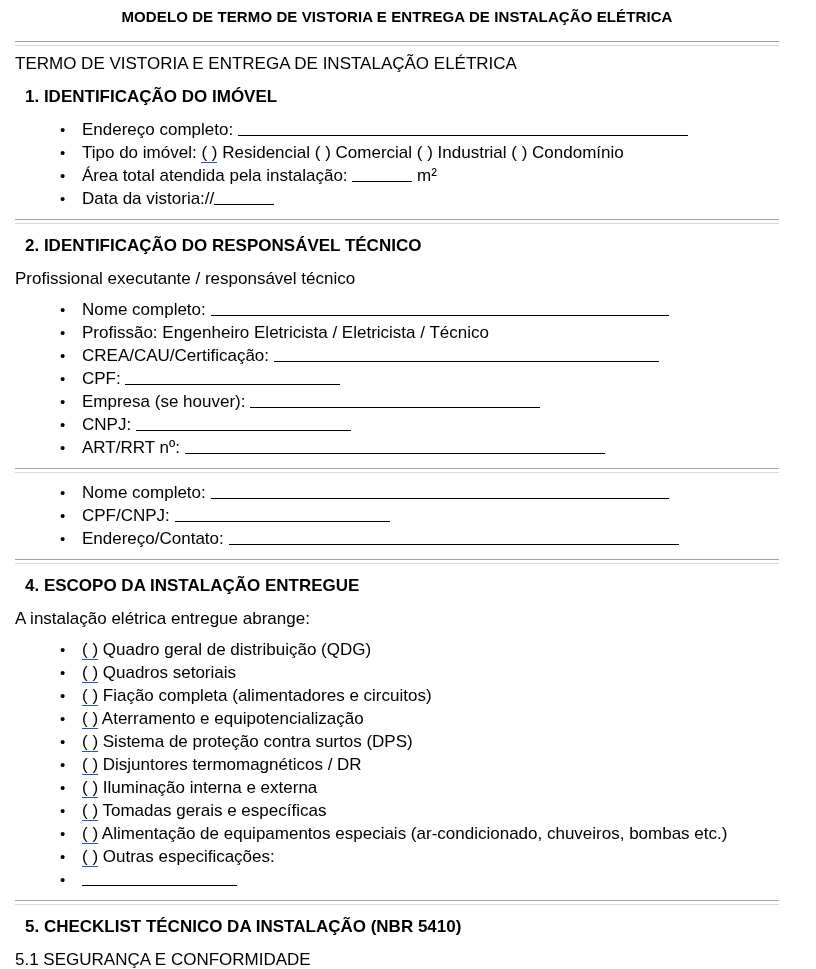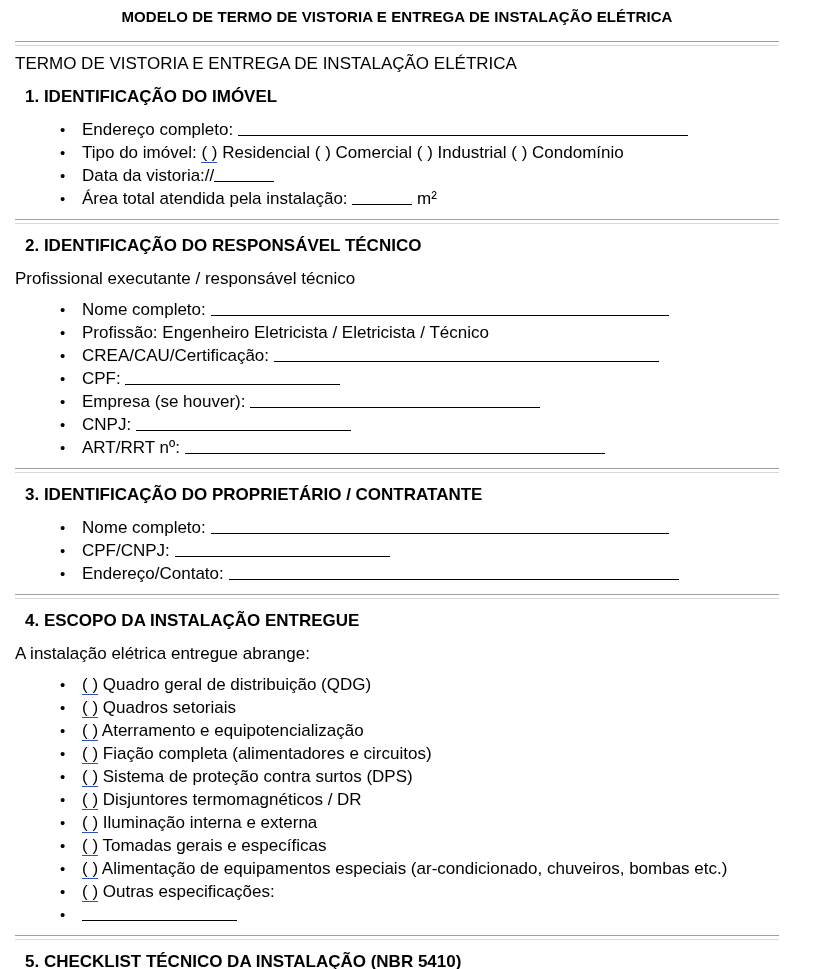--- a/index.html
+++ b/index.html
@@ -147,27 +147,27 @@
     </li>
     <li>
       <span>Tipo do imóvel:</span>
       <span class="chk">( )</span>
       <span>Residencial</span>
       <span>( ) Comercial</span>
       <span>( ) Industrial</span>
       <span>( ) Condomínio</span>
     </li>
     <li>
-      <span>Data da vistoria:</span><span>//</span><span class="blank w-sm"></span>
-    </li>
-    <li>
       <span>Área total atendida pela instalação:</span>
       <span class="blank w-sm"></span>
       <span>m²</span>
     </li>
+    <li>
+      <span>Data da vistoria:</span><span>//</span><span class="blank w-sm"></span>
+    </li>
   </ul>
 
   <hr class="rule sec-rule">
 
   <div class="heading pad-top">2. IDENTIFICAÇÃO DO RESPONSÁVEL TÉCNICO</div>
   <div class="subheading">Profissional executante / responsável técnico</div>
   <ul class="bullets">
     <li>
       <span>Nome completo:</span>
       <span class="blank w-6xl"></span>
@@ -193,21 +193,20 @@
       <span class="blank w-lg"></span>
     </li>
     <li>
       <span>ART/RRT nº:</span>
       <span class="blank w-4xl"></span>
     </li>
   </ul>
 
   <hr class="rule sec-rule">
 
-  <div class="heading pad-top">3. IDENTIFICAÇÃO DO PROPRIETÁRIO / CONTRATANTE</div>
   <ul class="bullets">
     <li>
       <span>Nome completo:</span>
       <span class="blank w-6xl"></span>
     </li>
     <li>
       <span>CPF/CNPJ:</span>
       <span class="blank w-lg"></span>
     </li>
     <li>
@@ -224,25 +223,25 @@
     <li>
       <span class="chk">( )</span>
       <span>Quadro geral de distribuição (QDG)</span>
     </li>
     <li>
       <span class="chk">( )</span>
       <span>Quadros setoriais</span>
     </li>
     <li>
       <span class="chk">( )</span>
+      <span>Fiação completa (alimentadores e circuitos)</span>
+    </li>
+    <li>
+      <span class="chk">( )</span>
       <span>Aterramento e equipotencialização</span>
-    </li>
-    <li>
-      <span class="chk">( )</span>
-      <span>Fiação completa (alimentadores e circuitos)</span>
     </li>
     <li>
       <span class="chk">( )</span>
       <span>Sistema de proteção contra surtos (DPS)</span>
     </li>
     <li>
       <span class="chk">( )</span>
       <span>Disjuntores termomagnéticos / DR</span>
     </li>
     <li>

